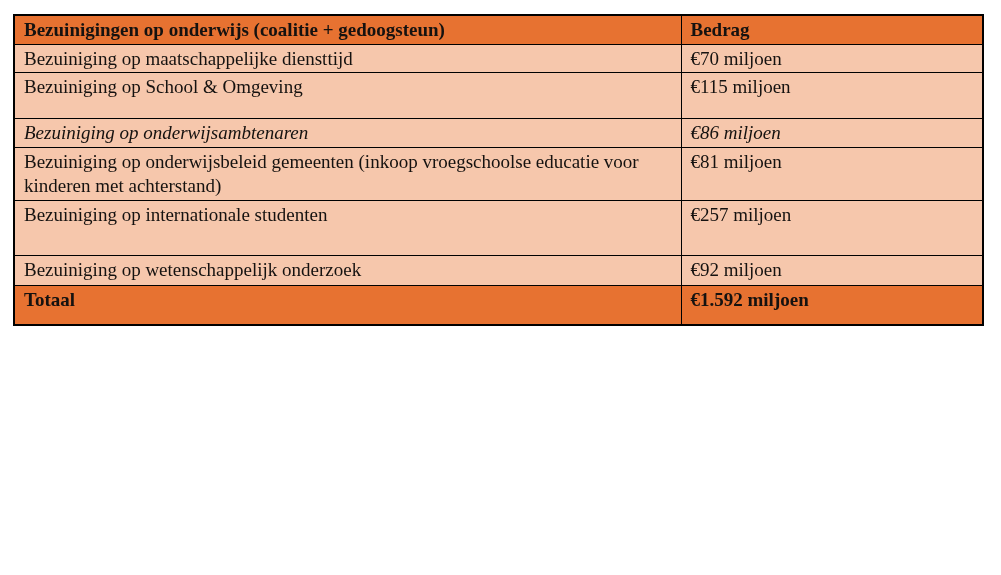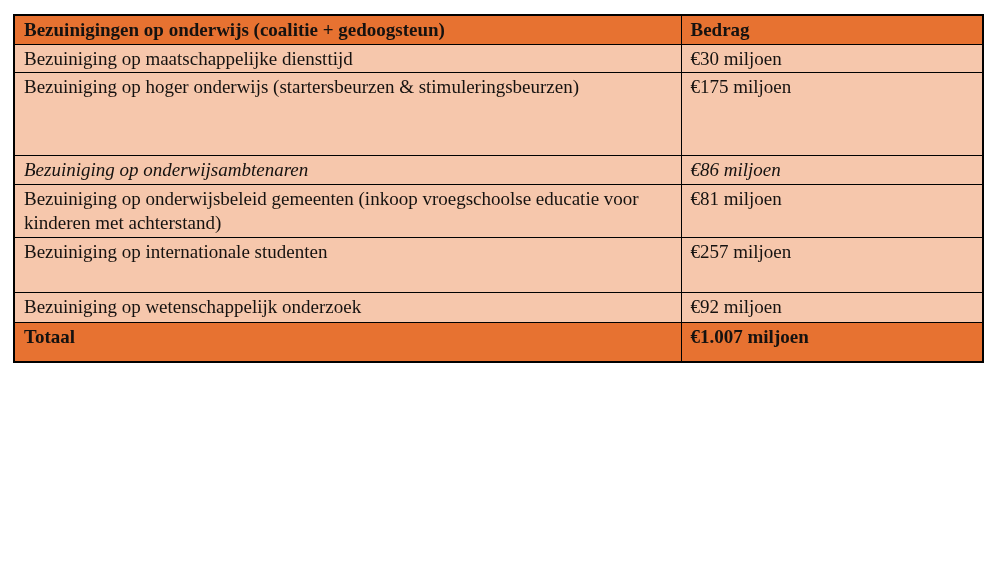--- a/index.html
+++ b/index.html
@@ -70,41 +70,41 @@
     </colgroup>
     <thead>
       <tr class="header-row">
         <th>Bezuinigingen op onderwijs (coalitie + gedoogsteun)</th>
         <th>Bedrag</th>
       </tr>
     </thead>
     <tbody>
       <tr class="body-row h28">
         <td>Bezuiniging op maatschappelijke diensttijd</td>
-        <td>€30 miljoen</td>
+        <td>€70 miljoen</td>
       </tr>
-      <tr class="body-row h83">
-        <td>Bezuiniging op hoger onderwijs (startersbeurzen &amp; stimuleringsbeurzen)</td>
-        <td>€175 miljoen</td>
+      <tr class="body-row h46">
+        <td>Bezuiniging op School &amp; Omgeving</td>
+        <td>€115 miljoen</td>
       </tr>
       <tr class="body-row h29">
         <td>Bezuiniging op onderwijsambtenaren</td>
         <td>€86 miljoen</td>
       </tr>
       <tr class="body-row h53">
         <td>Bezuiniging op onderwijsbeleid gemeenten (inkoop vroegschoolse educatie voor kinderen met achterstand)</td>
         <td>€81 miljoen</td>
       </tr>
       <tr class="body-row h55">
         <td>Bezuiniging op internationale studenten</td>
         <td>€257 miljoen</td>
       </tr>
       <tr class="body-row h30">
         <td>Bezuiniging op wetenschappelijk onderzoek</td>
         <td>€92 miljoen</td>
       </tr>
       <tr class="total-row">
         <td>Totaal</td>
-        <td>€1.007 miljoen</td>
+        <td>€1.592 miljoen</td>
       </tr>
     </tbody>
   </table>
 </div>
 
 </body></html>

